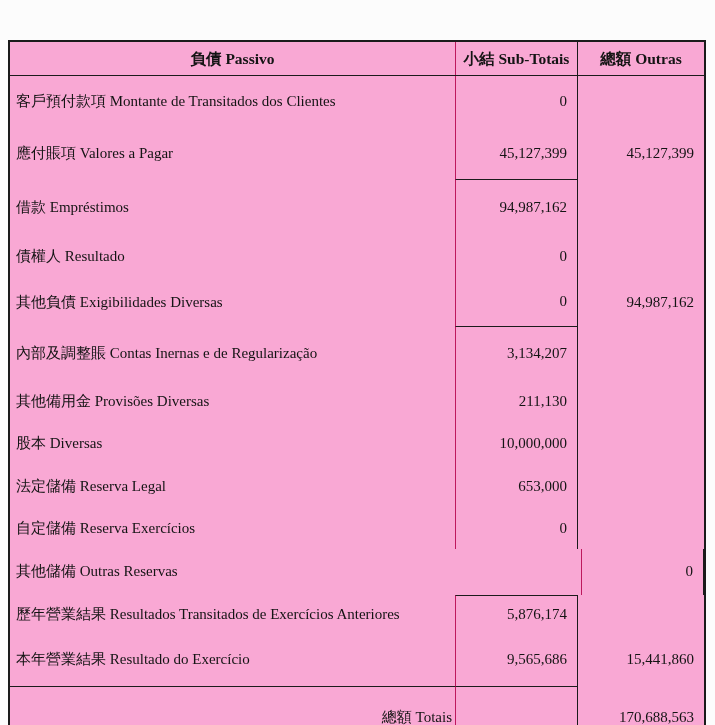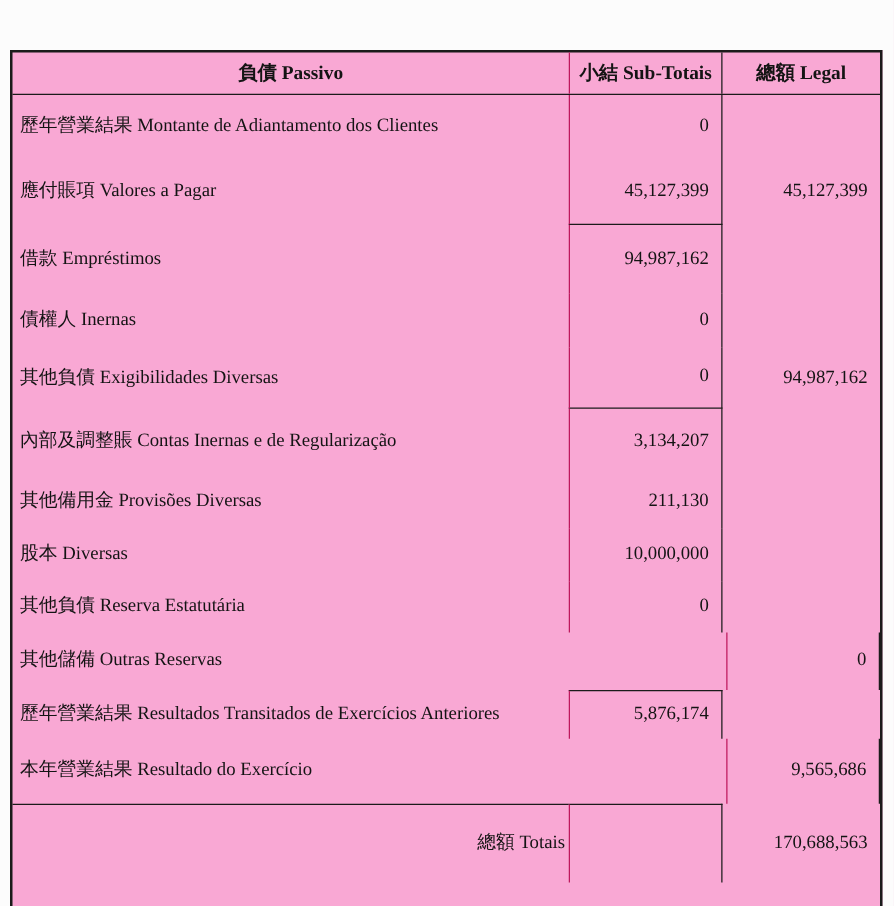--- a/index.html
+++ b/index.html
@@ -39,43 +39,43 @@
 </style>
 </head>
 <body>
 
 <div class="sheet">
   <div class="table">
 
     <div class="row header">
       <div class="cell lbl">負債 Passivo</div>
       <div class="cell sub">小結 Sub-Totais</div>
-      <div class="cell tot">總額 Legal</div>
+      <div class="cell tot">總額 Outras</div>
     </div>
 
     <div class="row" style="height:52px">
-      <div class="cell lbl">歷年營業結果 Montante de Adiantamento dos Clientes</div>
+      <div class="cell lbl">客戶預付款項 Montante de Transitados dos Clientes</div>
       <div class="cell sub num">0</div>
       <div class="cell tot num"></div>
     </div>
 
     <div class="row rule-bottom" style="height:52px">
       <div class="cell lbl">應付賬項 Valores a Pagar</div>
       <div class="cell sub num">45,127,399</div>
       <div class="cell tot num">45,127,399</div>
     </div>
 
     <div class="row" style="height:55px">
       <div class="cell lbl">借款 Empréstimos</div>
       <div class="cell sub num">94,987,162</div>
       <div class="cell tot num"></div>
     </div>
 
     <div class="row" style="height:43px">
-      <div class="cell lbl">債權人 Inernas</div>
+      <div class="cell lbl">債權人 Resultado</div>
       <div class="cell sub num">0</div>
       <div class="cell tot num"></div>
     </div>
 
     <div class="row rule-bottom" style="height:49px">
       <div class="cell lbl">其他負債 Exigibilidades Diversas</div>
       <div class="cell sub num">0</div>
       <div class="cell tot num">94,987,162</div>
     </div>
 
@@ -90,41 +90,47 @@
       <div class="cell sub num">211,130</div>
       <div class="cell tot num"></div>
     </div>
 
     <div class="row" style="height:42px">
       <div class="cell lbl">股本 Diversas</div>
       <div class="cell sub num">10,000,000</div>
       <div class="cell tot num"></div>
     </div>
 
+    <div class="row" style="height:43px">
+      <div class="cell lbl">法定儲備 Reserva Legal</div>
+      <div class="cell sub num">653,000</div>
+      <div class="cell tot num"></div>
+    </div>
 
     <div class="row" style="height:41px">
-      <div class="cell lbl">其他負債 Reserva Estatutária</div>
+      <div class="cell lbl">自定儲備 Reserva Exercícios</div>
       <div class="cell sub num">0</div>
       <div class="cell tot num"></div>
     </div>
 
     <div class="row" style="height:46px">
       <div class="cell lbl">其他儲備 Outras Reservas</div>
       <div class="cell sub num">0</div>
     </div>
 
     <div class="row rule-top" style="height:39px">
       <div class="cell lbl">歷年營業結果 Resultados Transitados de Exercícios Anteriores</div>
       <div class="cell sub num">5,876,174</div>
       <div class="cell tot num"></div>
     </div>
 
     <div class="row" style="height:52px">
       <div class="cell lbl">本年營業結果 Resultado do Exercício</div>
       <div class="cell sub num">9,565,686</div>
+      <div class="cell tot num">15,441,860</div>
     </div>
 
     <div class="row footer">
       <div class="cell lbl">總額 Totais</div>
       <div class="cell sub"></div>
       <div class="cell tot num">170,688,563</div>
     </div>
 
   </div>
 </div>

